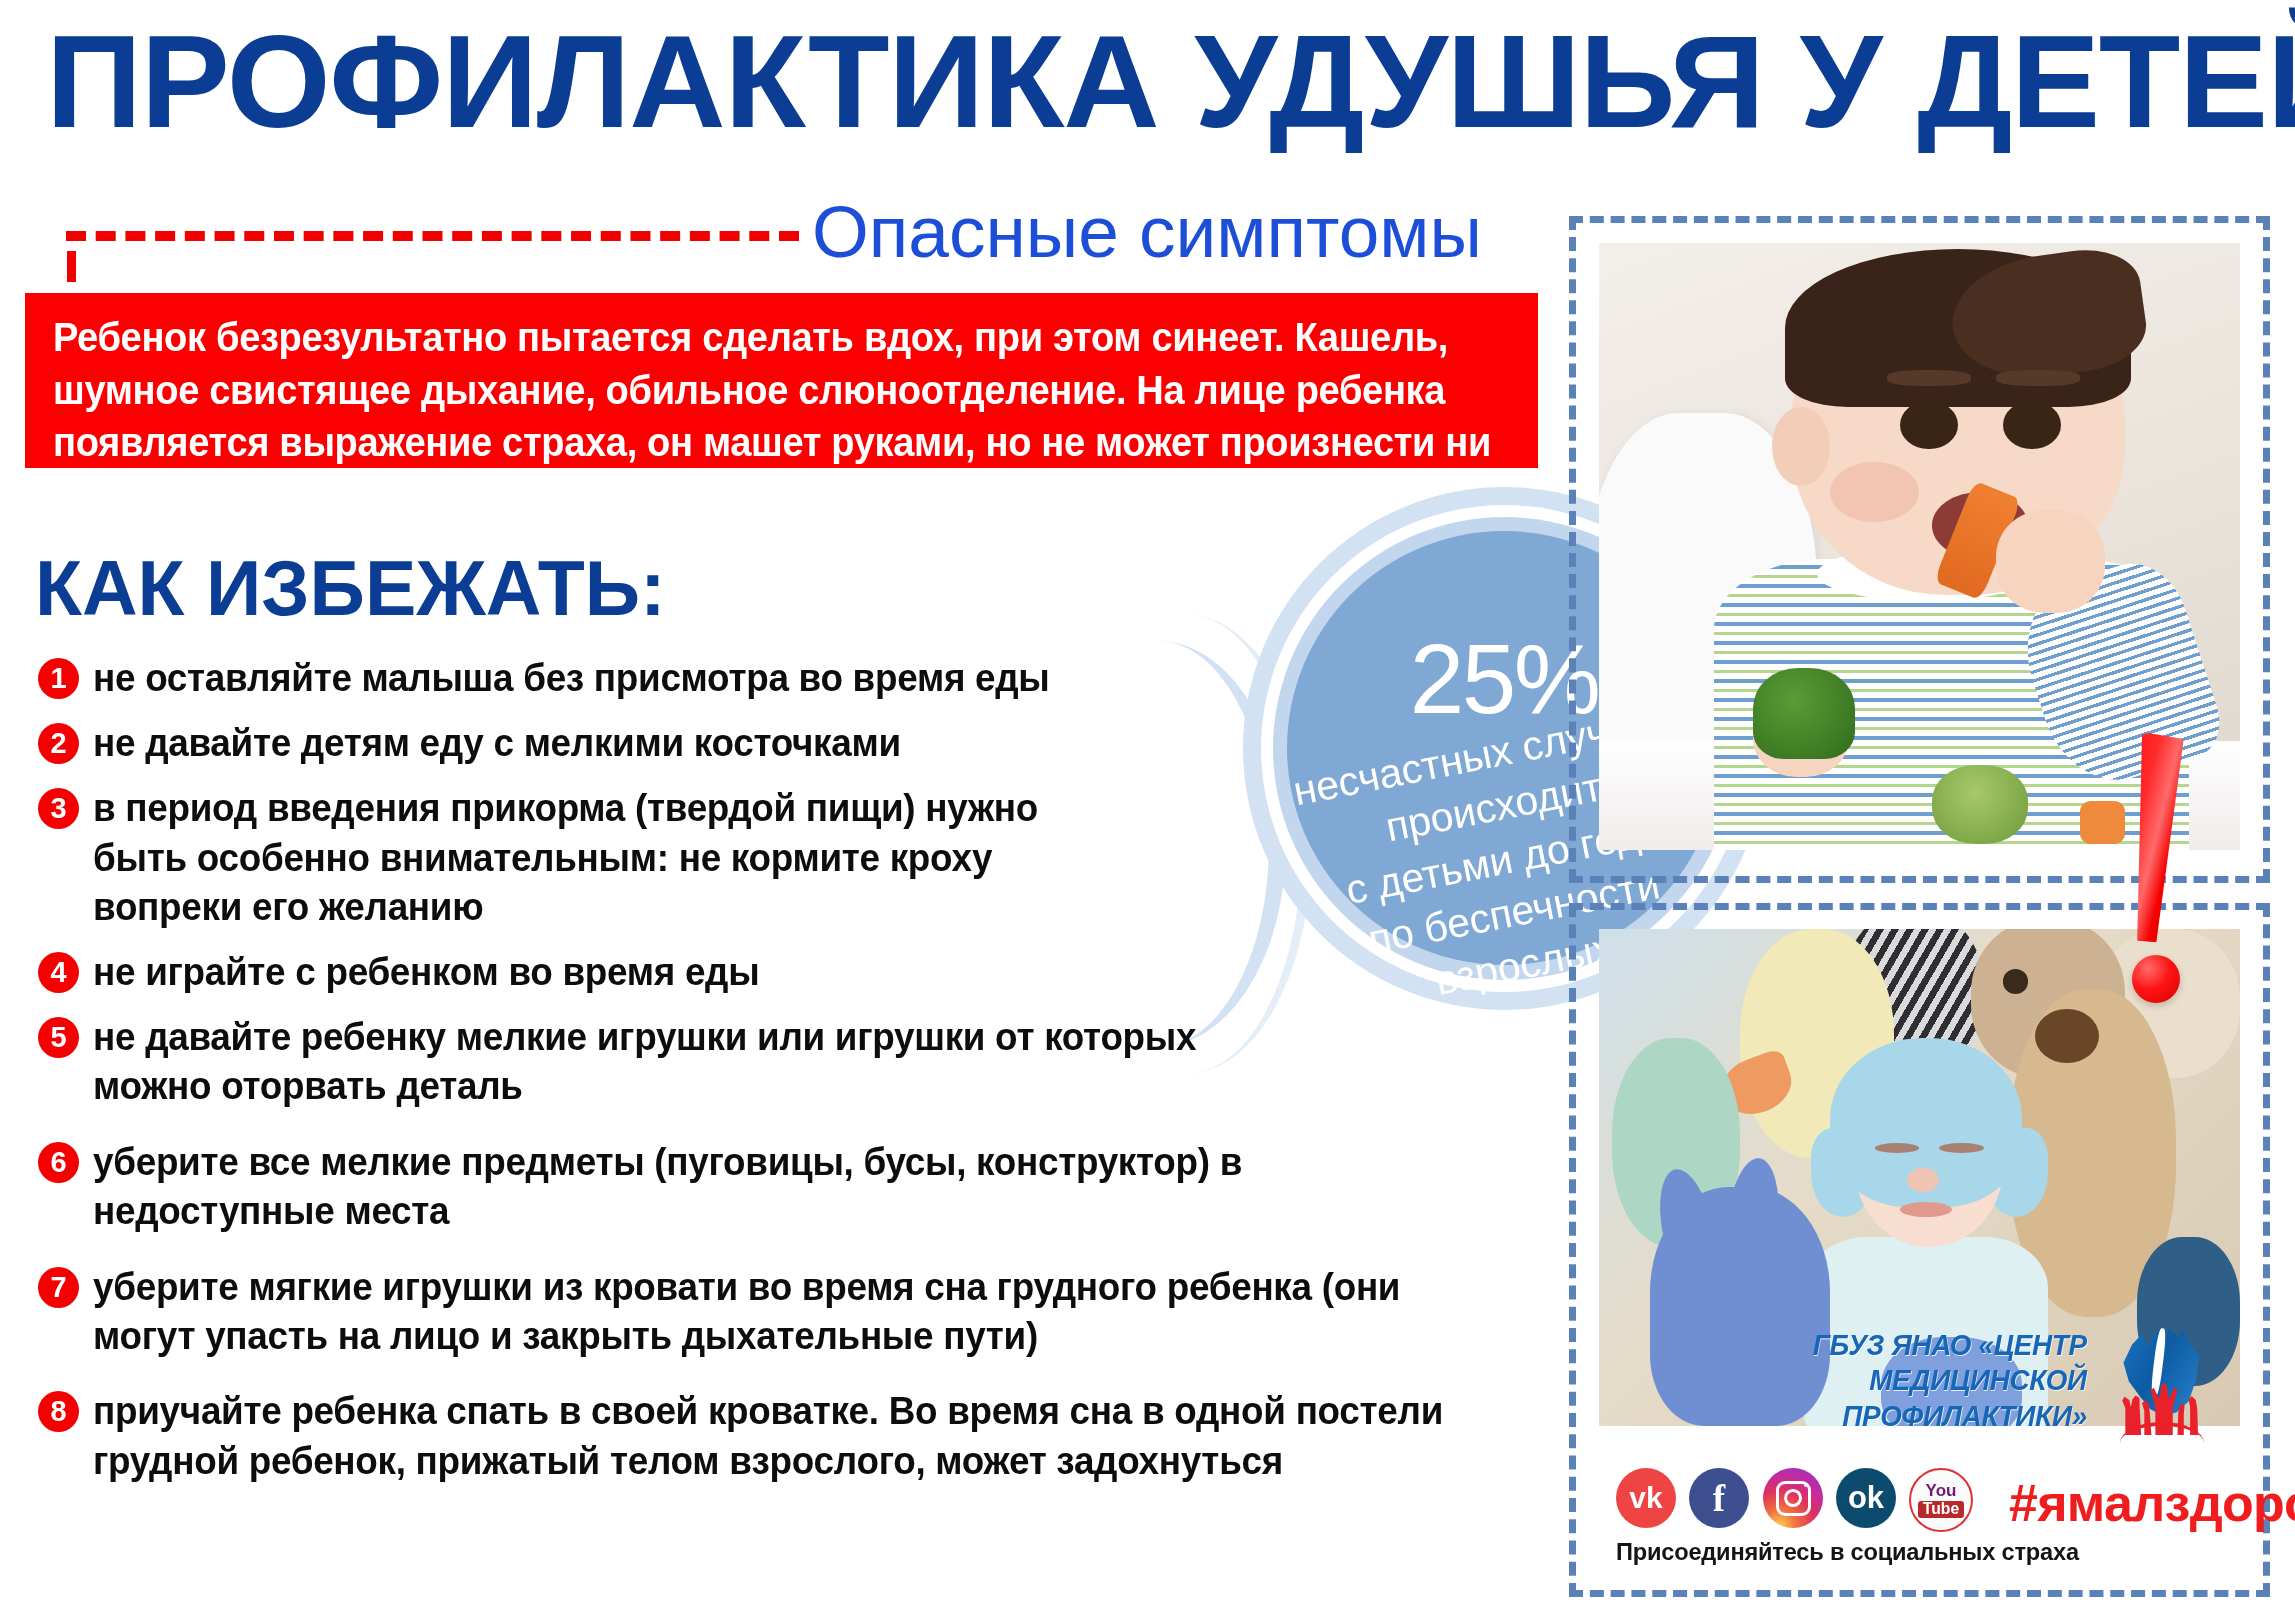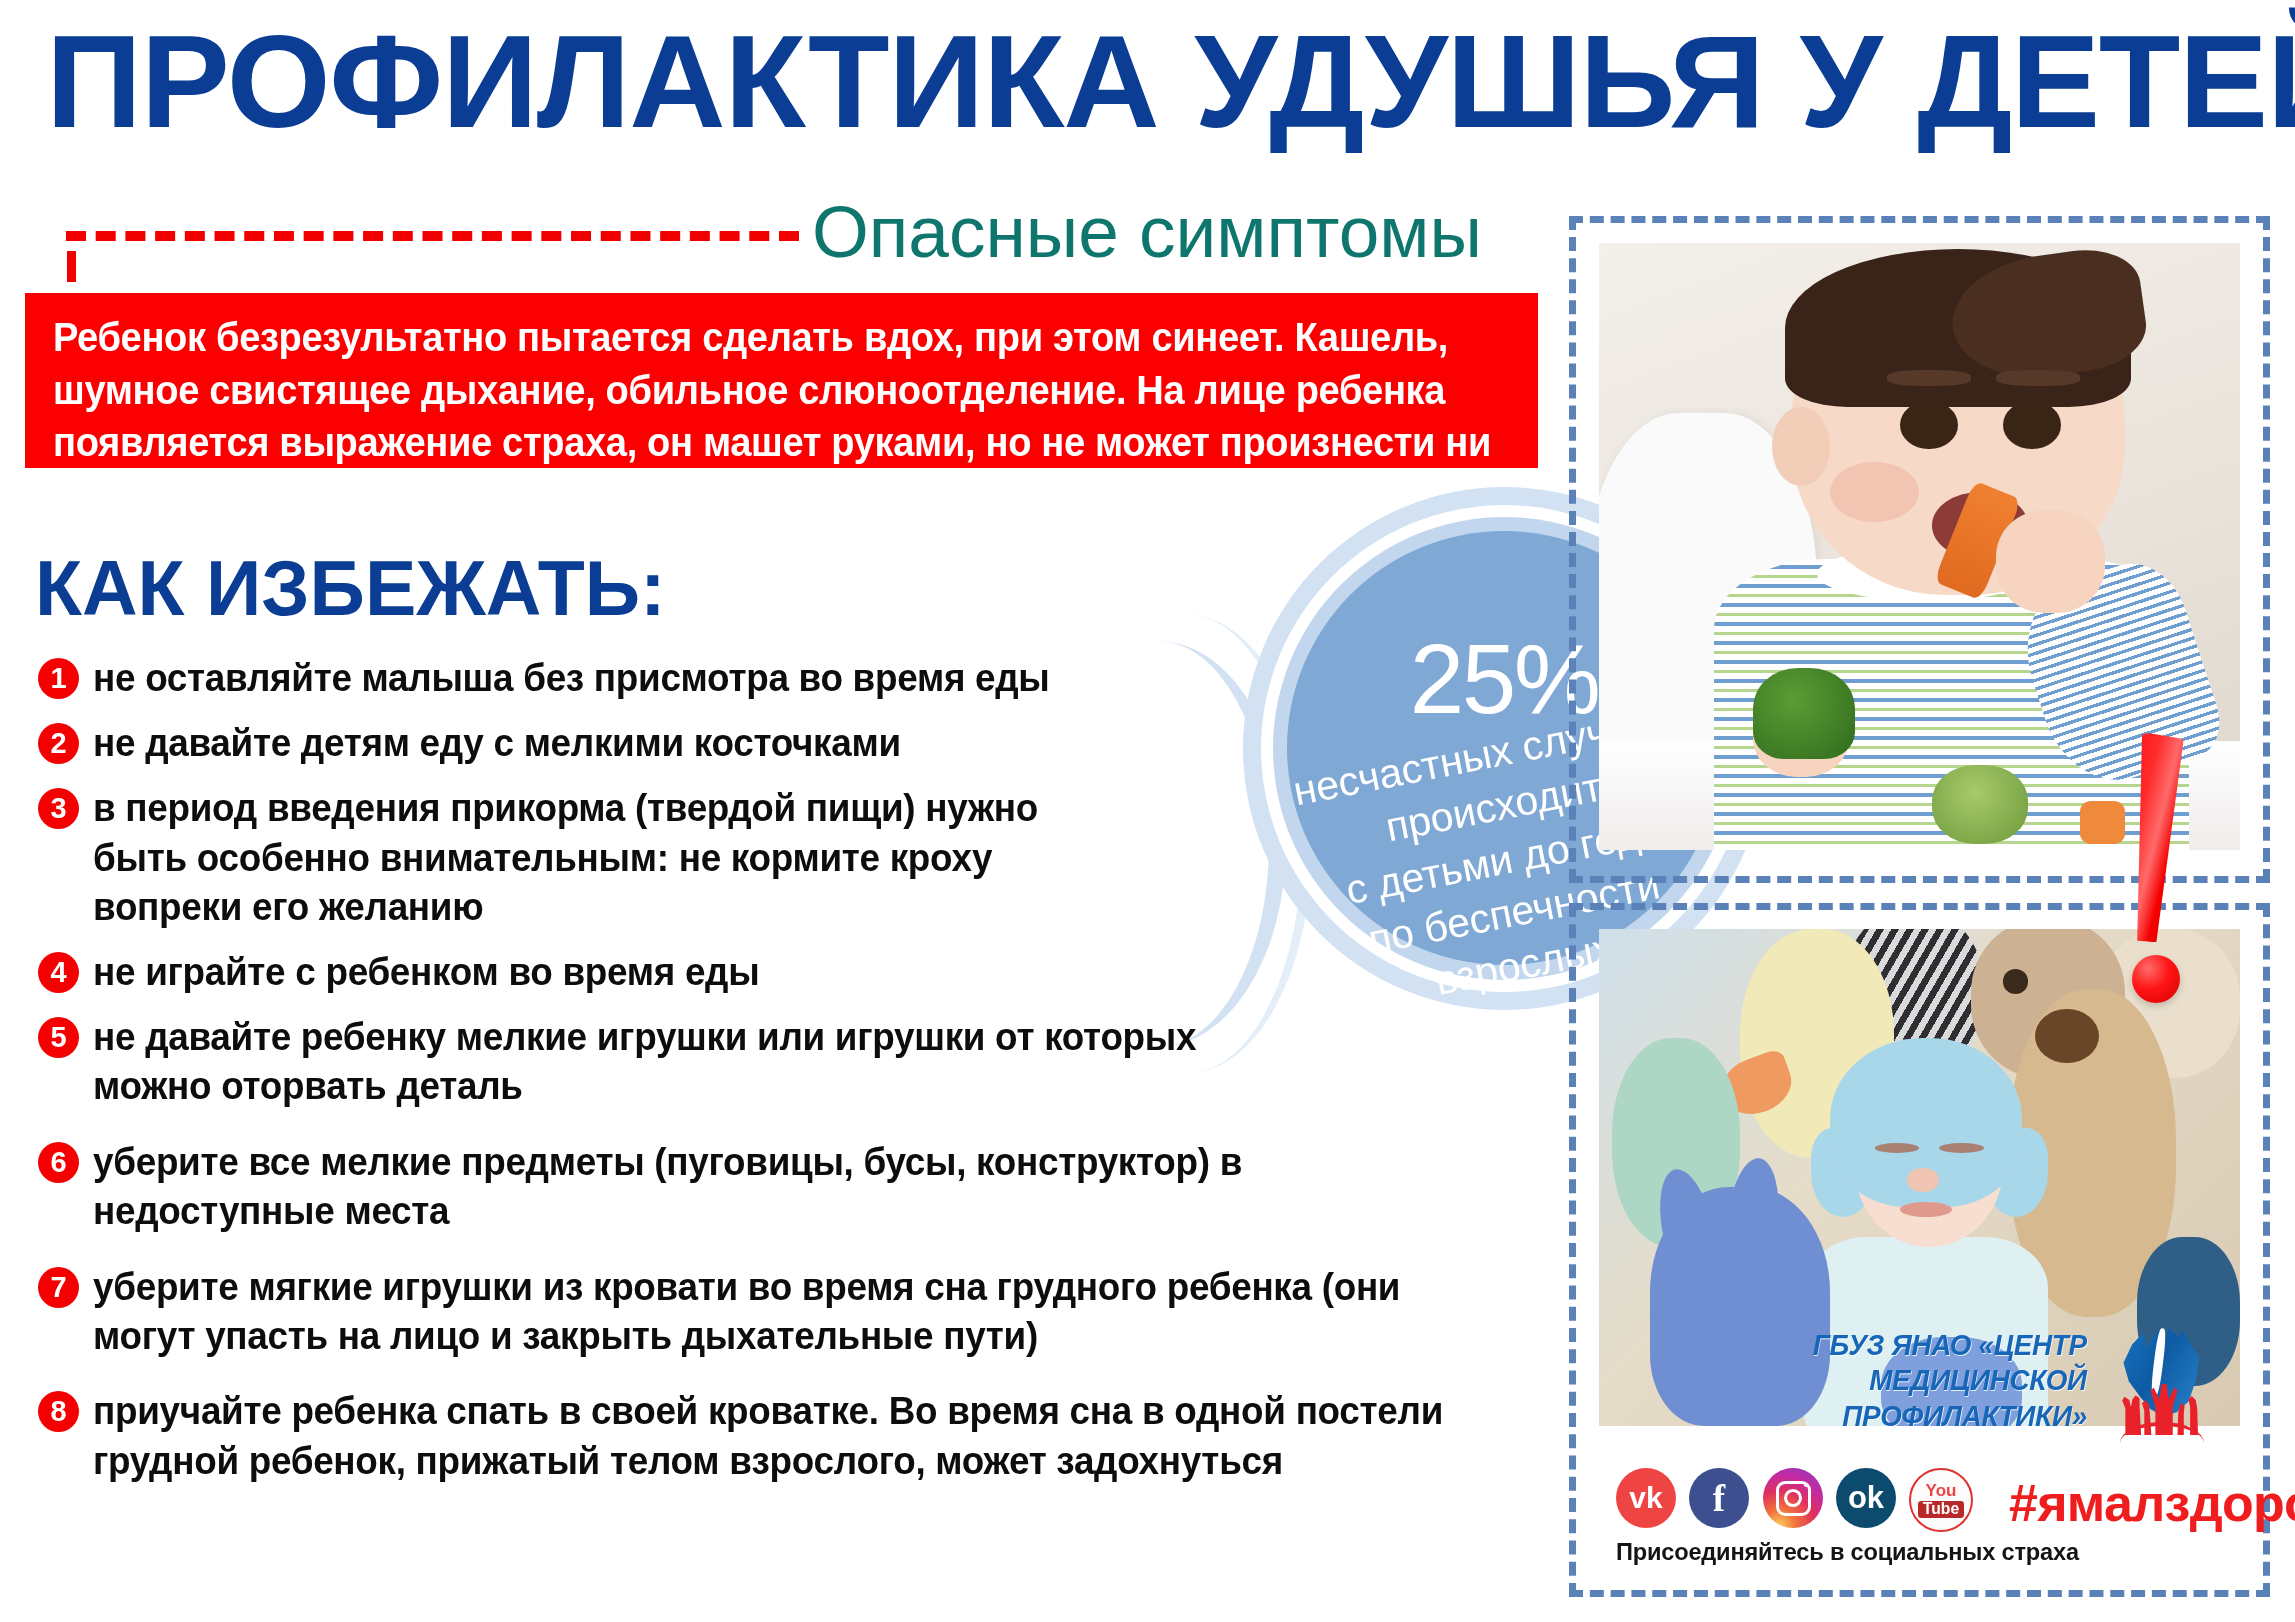--- a/index.html
+++ b/index.html
@@ -30,21 +30,21 @@
   #red-dash-line{
     position:absolute; left:6.5px; top:35px; width:733px; height:0;
     border-top:10.5px dashed #f10000;
   }
   #red-dash-tick{
     position:absolute; left:7.9px; top:55px; width:9.2px; height:31px;
     background:#f10000;
   }
   #subtitle-text{
     position:absolute; left:753px; top:-6.5px;
-    font-size:73px; font-weight:400; color:#0f766e;
+    font-size:73px; font-weight:400; color:#1d4ed8;
     letter-spacing:0px; white-space:nowrap;
     font-family:"Liberation Sans", sans-serif;
   }
 
   
   #warning-box{
     position:absolute; left:25px; top:293px; width:1513px; height:175px;
     background:#fa0000;
     box-sizing:border-box;
     padding:18.3px 26px 0 27.5px;
@@ -312,21 +312,21 @@
     color:#fff;font-weight:700;
   }
   #soc-vk{left:0;background:#ef4444;font-size:30px;}
   #soc-fb{left:73px;background:#3d4f8f;font-size:37px;font-family:"Liberation Serif",serif;}
   #soc-ig{left:147px;background:radial-gradient(circle at 28% 96%,#fdcb5c 0%,#f1743c 22%,#e0315d 48%,#c32aa3 70%,#7f3fbf 100%);}
   .ig-sq{width:29px;height:29px;border:3.9px solid #fff;border-radius:9.2px;position:relative;}
   .ig-circ{position:absolute;left:5.9px;top:5.9px;width:11.8px;height:11.8px;border:3.3px solid #fff;border-radius:50%;}
   .ig-dot{position:absolute;right:-0.7px;top:-0.7px;width:4.6px;height:4.6px;background:#fff;border-radius:50%;}
   #soc-ok{left:220px;background:#0c4a6e;font-size:31px;}
   #soc-yt{left:293px;background:#fbfbfb;border:2px solid #e03030;flex-direction:column;}
-  .yt-you{color:#ef4444;font-size:17px;font-weight:700;line-height:1;font-family:"Liberation Sans",sans-serif;}
+  .yt-you{color:#701a75;font-size:17px;font-weight:700;line-height:1;font-family:"Liberation Sans",sans-serif;}
   .yt-tube{background:#b82a2a;color:#fff;font-size:15.7px;font-weight:700;
     padding:0.7px 4.6px;border-radius:3.3px;margin-top:2px;line-height:1.05;}
   #hashtag{
     position:absolute;left:393px;top:5.2px;
     font-size:52px;font-weight:700;color:#ef1d1d;white-space:nowrap;
     letter-spacing:-0.7px;
   }
   #social-caption{
     position:absolute; left:1616px; top:1539px;
     font-size:23.6px; font-weight:700; color:#141414; white-space:nowrap;

